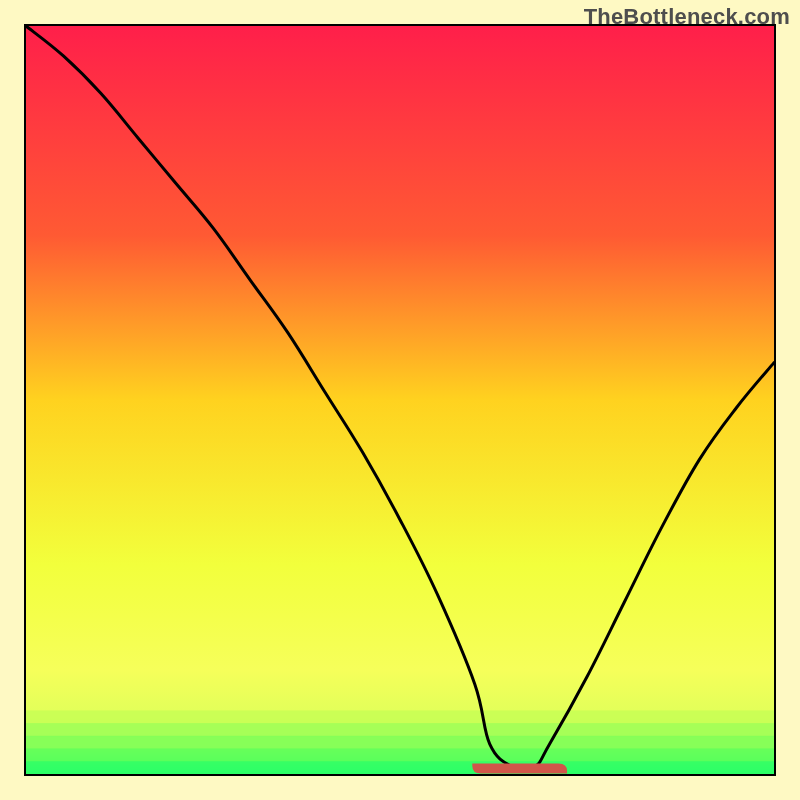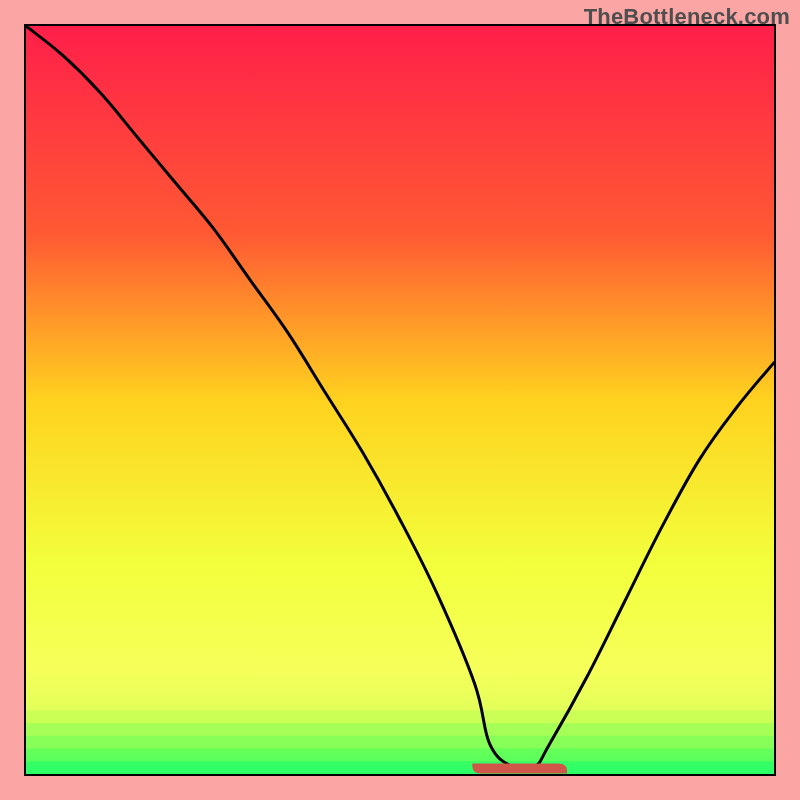--- a/index.html
+++ b/index.html
@@ -10,21 +10,21 @@
     background: #000;
     overflow: hidden;
     font-family: Arial, Helvetica, sans-serif;
   }
   .frame {
     position: absolute;
     top: 0;
     left: 0;
     width: 800px;
     height: 800px;
-    background: #fca5a5;
+    background: #fef9c3;
   }
   .watermark {
     position: absolute;
     top: 4px;
     right: 10px;
     color: #4e4e4e;
     font-size: 22px;
     font-weight: 600;
     letter-spacing: 0.2px;
     z-index: 10;

